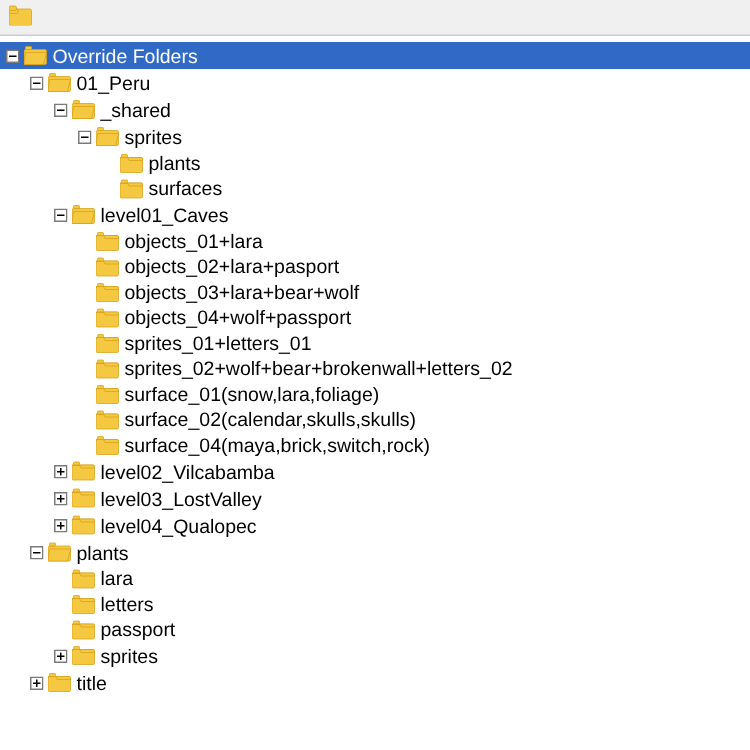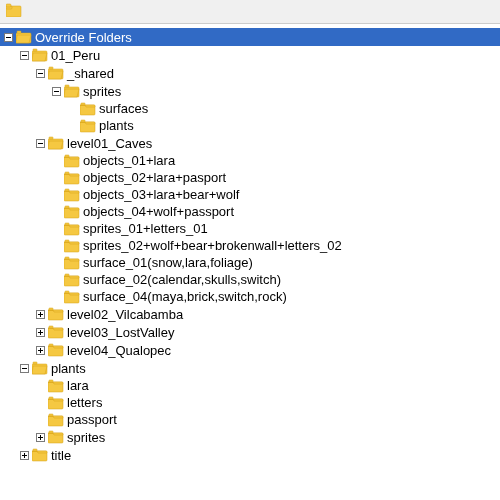--- a/index.html
+++ b/index.html
@@ -176,36 +176,36 @@
                         <span class="indent"></span>
                         <span class="indent"></span>
                         <span class="indent"></span>
                         <span class="indent"></span>
                         <span class="expander-spacer"></span>
                         <span class="folder-icon"><svg width="16" height="14" viewBox="0 0 16 14">
     <rect x="0" y="3" width="15" height="10" rx="1" fill="#F5C842" stroke="#D4A017" stroke-width="0.5"></rect>
     <path d="M0 4 Q0 3 1 3 L5 3 L6 5 L15 5 L15 4 Q15 3 14 3 L0 3 Z" fill="#F5C842" stroke="#D4A017" stroke-width="0.5"></path>
     <rect x="1" y="1" width="4" height="2" rx="0.5" fill="#F5C842" stroke="#D4A017" stroke-width="0.5"></rect>
   </svg></span>
-                        <span class="label">surfaces</span>
+                        <span class="label">plants</span>
                       </div>
                     </div>
                     <div class="tree-node">
                       <div class="tree-row">
                         <span class="indent"></span>
                         <span class="indent"></span>
                         <span class="indent"></span>
                         <span class="indent"></span>
                         <span class="expander-spacer"></span>
                         <span class="folder-icon"><svg width="16" height="14" viewBox="0 0 16 14">
     <rect x="0" y="3" width="15" height="10" rx="1" fill="#F5C842" stroke="#D4A017" stroke-width="0.5"></rect>
     <path d="M0 4 Q0 3 1 3 L5 3 L6 5 L15 5 L15 4 Q15 3 14 3 L0 3 Z" fill="#F5C842" stroke="#D4A017" stroke-width="0.5"></path>
     <rect x="1" y="1" width="4" height="2" rx="0.5" fill="#F5C842" stroke="#D4A017" stroke-width="0.5"></rect>
   </svg></span>
-                        <span class="label">plants</span>
+                        <span class="label">surfaces</span>
                       </div>
                     </div>
                   </div>
                 </div>
               </div>
             </div>
             <div class="tree-node">
               <div class="tree-row">
                 <span class="indent"></span>
                 <span class="indent"></span>
@@ -325,21 +325,21 @@
                   <div class="tree-row">
                     <span class="indent"></span>
                     <span class="indent"></span>
                     <span class="indent"></span>
                     <span class="expander-spacer"></span>
                     <span class="folder-icon"><svg width="16" height="14" viewBox="0 0 16 14">
     <rect x="0" y="3" width="15" height="10" rx="1" fill="#F5C842" stroke="#D4A017" stroke-width="0.5"></rect>
     <path d="M0 4 Q0 3 1 3 L5 3 L6 5 L15 5 L15 4 Q15 3 14 3 L0 3 Z" fill="#F5C842" stroke="#D4A017" stroke-width="0.5"></path>
     <rect x="1" y="1" width="4" height="2" rx="0.5" fill="#F5C842" stroke="#D4A017" stroke-width="0.5"></rect>
   </svg></span>
-                    <span class="label">surface_02(calendar,skulls,switch)</span>
+                    <span class="label">surface_02(calendar,skulls,skulls)</span>
                   </div>
                 </div>
                 <div class="tree-node">
                   <div class="tree-row">
                     <span class="indent"></span>
                     <span class="indent"></span>
                     <span class="indent"></span>
                     <span class="expander-spacer"></span>
                     <span class="folder-icon"><svg width="16" height="14" viewBox="0 0 16 14">
     <rect x="0" y="3" width="15" height="10" rx="1" fill="#F5C842" stroke="#D4A017" stroke-width="0.5"></rect>

